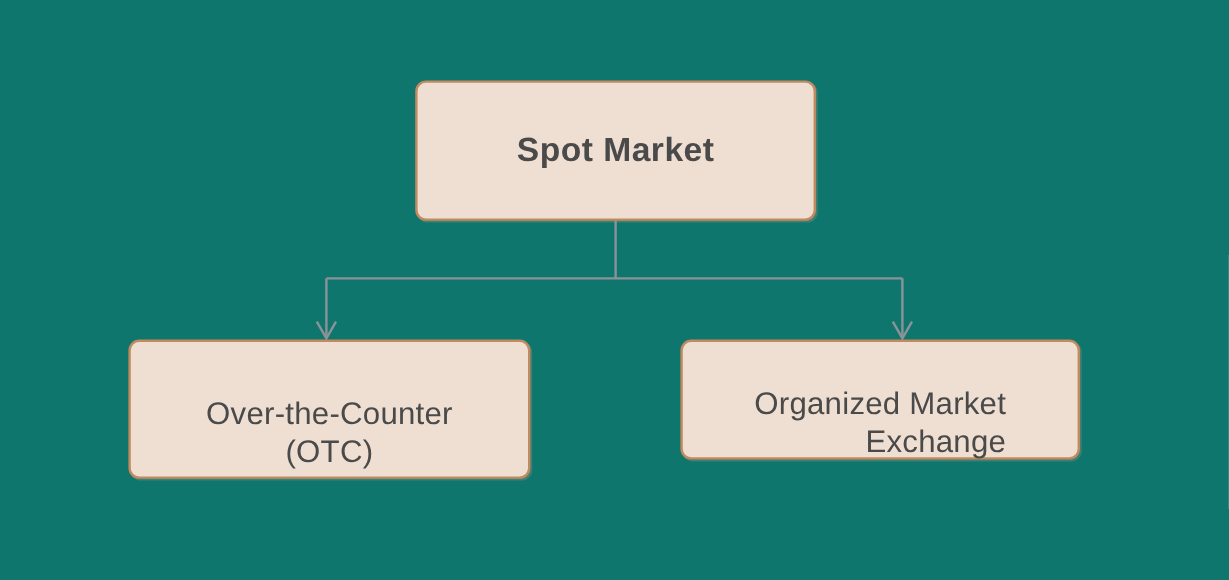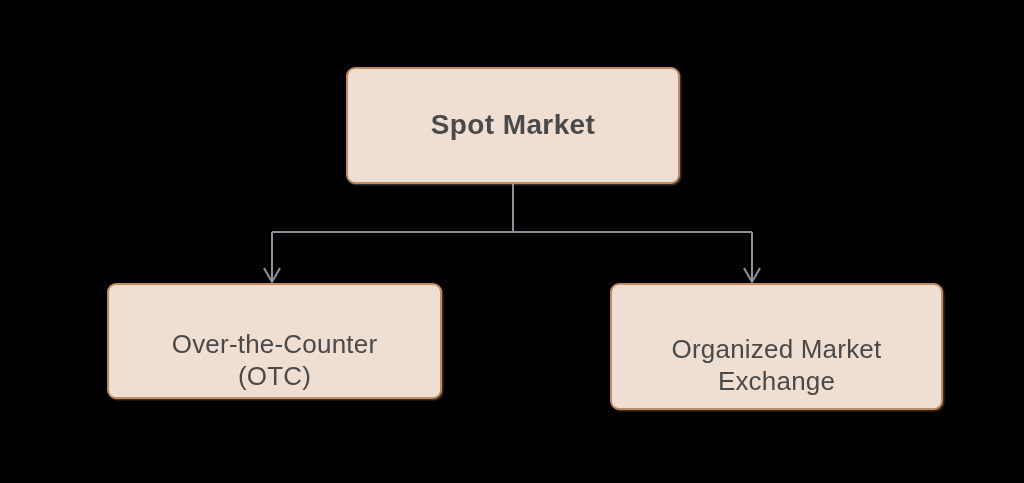--- a/index.html
+++ b/index.html
@@ -11,21 +11,21 @@
     width: 1024px;
     height: 483px;
     background: #fdfdfd;
     font-family: "Liberation Sans", sans-serif;
     overflow: hidden;
   }
   #diagram-canvas {
     position: relative;
     width: 1024px;
     height: 483px;
-    background: #000000;
+    background: #0f766e;
   }
   #connector-layer {
     position: absolute;
     left: 0;
     top: 0;
     width: 1024px;
     height: 483px;
     pointer-events: none;
   }
   .node-box {
@@ -58,24 +58,25 @@
     font-weight: bold;
     letter-spacing: 0.4px;
   }
   #node-otc {
     left: 107px;
     top: 283px;
     width: 335px;
     height: 116px;
   }
   #node-exchange {
-    left: 610px;
+    left: 567px;
     top: 283px;
     width: 333px;
-    height: 127px;
+    height: 100px;
+    text-align: right;
   }
   #node-otc .node-label,
   #node-exchange .node-label {
     font-size: 26px;
     font-weight: normal;
     margin-top: 39px;
   }
 </style>
 </head>
 <body>

